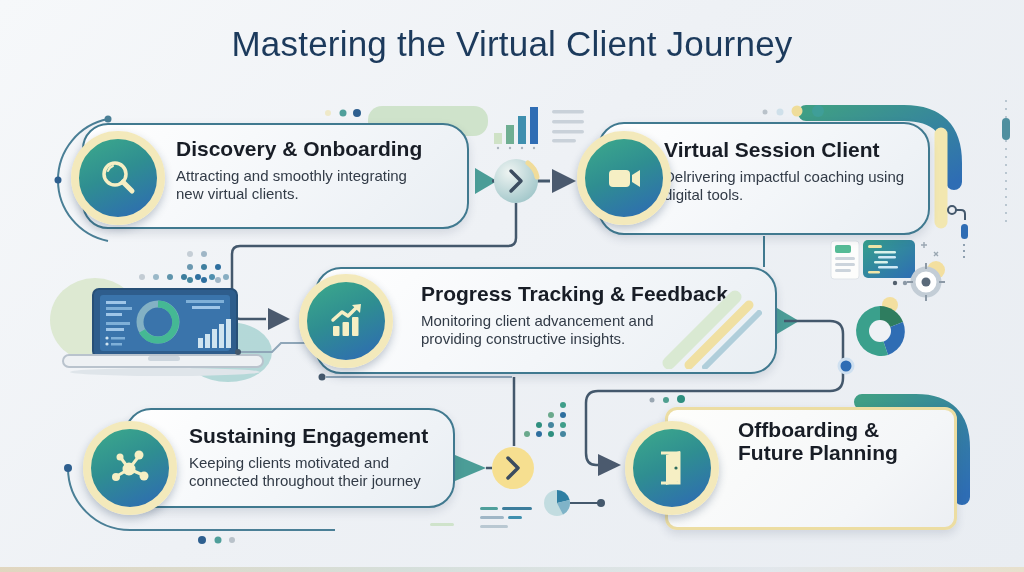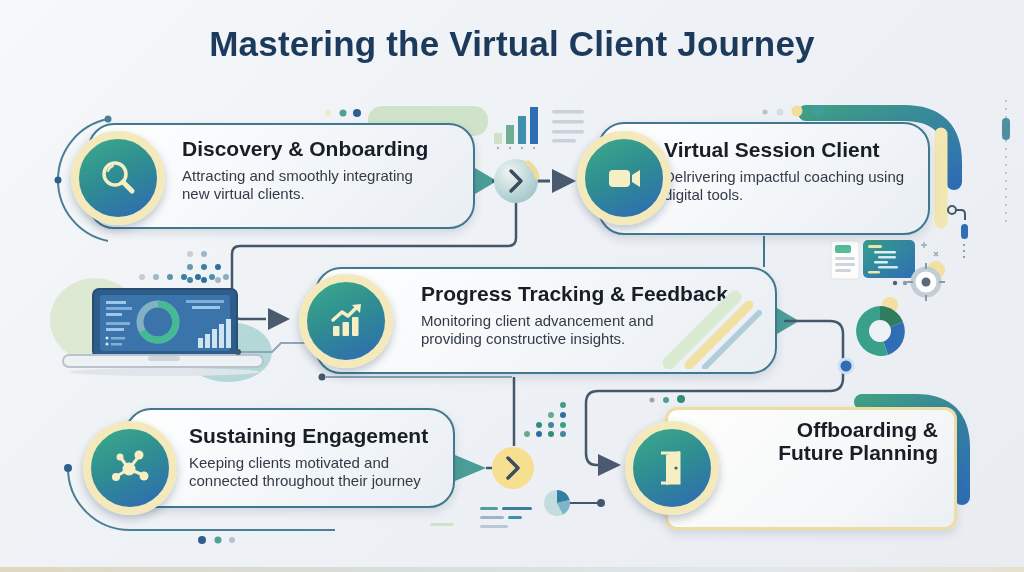--- a/index.html
+++ b/index.html
@@ -1,33 +1,33 @@
 <!DOCTYPE html>
 <html><head>
 <meta charset="utf-8">
 <style>
   html,body{margin:0;padding:0;}
   body{width:1024px;height:572px;overflow:hidden;font-family:"Liberation Sans",sans-serif;}
   .canvas{position:relative;width:1024px;height:572px;
     background:linear-gradient(135deg,#f6f8fa 0%,#eef1f5 45%,#e9edf2 100%);}
   .decor-svg{position:absolute;left:0;top:0;z-index:1;}
   h1.main-title{position:absolute;left:0;top:24px;width:100%;margin:0;text-align:center;
-    font-size:35px;font-weight:bold;color:#1c3a5c;letter-spacing:.2px;z-index:2;}
+    font-size:35px;font-weight:normal;color:#1c3a5c;letter-spacing:.2px;z-index:2;}
   .card{position:absolute;z-index:2;border:2.5px solid #40798f;border-radius:26px;
     background:linear-gradient(135deg,#ffffff 0%,#f3f6f9 55%,#e9eef3 100%);
     box-shadow:0 4px 10px rgba(40,60,90,.14);box-sizing:border-box;}
   .card-title{margin:0;font-size:21px;font-weight:bold;color:#181d26;line-height:1.08;}
   .card-desc{margin:6px 0 0 0;font-size:15px;line-height:1.25;color:#323b47;}
-  .card-discovery{left:88px;top:123px;width:387px;height:106px;padding:13px 14px 0 92px;}
+  .card-discovery{left:82px;top:123px;width:387px;height:106px;padding:13px 14px 0 92px;}
   .card-session{left:598px;top:122px;width:332px;height:113px;padding:15px 10px 0 64px;}
   .card-progress{left:315px;top:267px;width:462px;height:107px;padding:14px 10px 0 104px;}
   .card-sustaining{left:125px;top:408px;width:330px;height:100px;padding:15px 10px 0 62px;}
   .card-offboarding{left:665px;top:407px;width:292px;height:123px;padding:9px 12px 0 70px;
     border:3px solid #ecdda2;border-radius:12px;
-    background:linear-gradient(135deg,#fefefc 0%,#f4f6f8 70%,#eceff3 100%);text-align:right;}
+    background:linear-gradient(135deg,#fefefc 0%,#f4f6f8 70%,#eceff3 100%);}
   .card-offboarding .card-title{max-width:200px;}
   .card-offboarding .card-desc{margin-top:3px;max-width:238px;}
   .card-discovery .card-desc{max-width:240px;}
   .card-session .card-desc{max-width:248px;}
   .card-progress .card-desc{max-width:272px;}
   .card-sustaining .card-desc{max-width:262px;}
   .icon-circle{position:absolute;z-index:4;width:78px;height:78px;border-radius:50%;
     border:8px solid #f3e9bb;display:flex;align-items:center;justify-content:center;
     background:linear-gradient(155deg,#3ba78c 5%,#2f8e91 45%,#2e6cb2 95%);
     box-shadow:0 4px 9px rgba(35,60,90,.28);}

